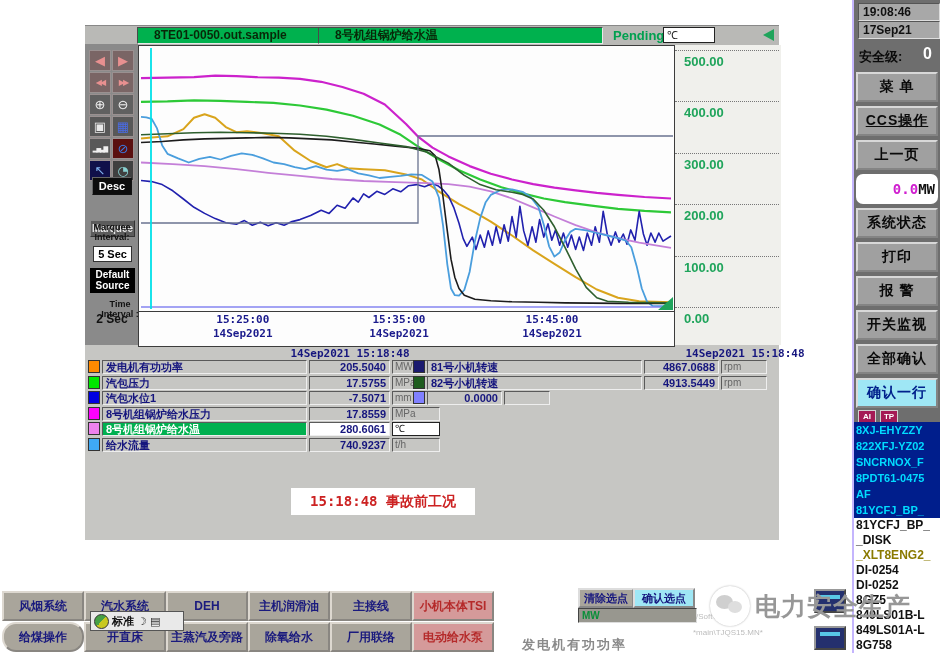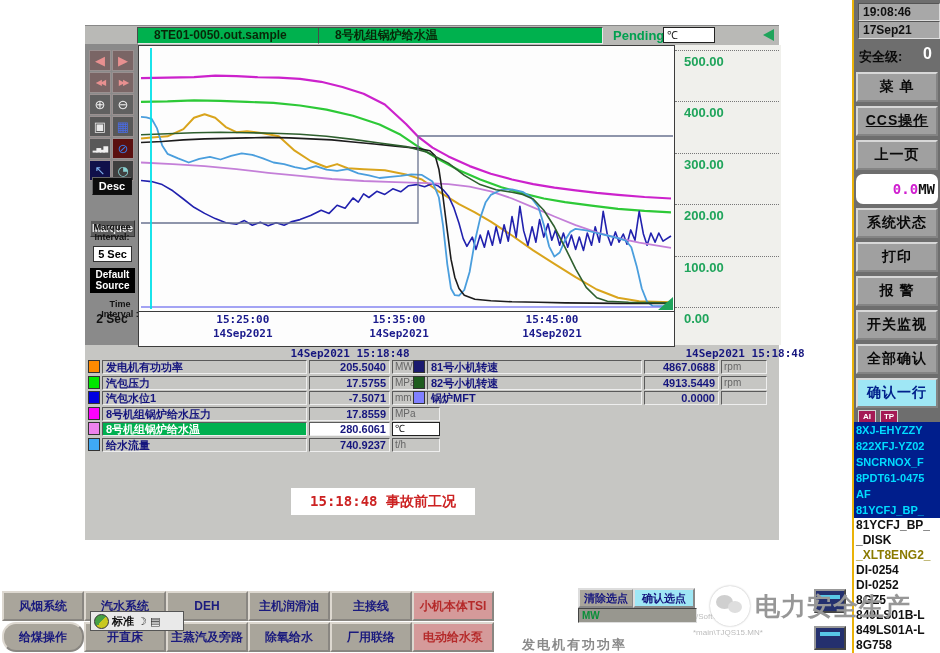--- a/index.html
+++ b/index.html
@@ -63,21 +63,21 @@
   .pathtxt{position:absolute;color:#bcbcbc;font-size:8px;white-space:nowrap;}
   .powerlabel{left:522px;top:636px;color:#8a8a8a;font-size:13px;font-weight:bold;letter-spacing:2px;}
   .monitor{position:absolute;width:28px;height:20px;background:#24306e;border:2px outset #999;}
   .monitor:after{content:"";position:absolute;left:4px;top:4px;right:4px;height:4px;background:#58c8e8;}
   
   .ime{left:90px;top:611px;width:94px;height:20px;background:#e9e9e9;border:1px solid #555;display:flex;align-items:center;gap:3px;padding:0 3px;box-sizing:border-box;}
   .ime-circ{width:13px;height:13px;border-radius:50%;background:linear-gradient(135deg,#46a046 50%,#c8c820 50%);border:1px solid #333;}
   .ime-txt{font-size:11px;color:#111;font-weight:bold;}
   .ime-ic{font-family:"DejaVu Sans",sans-serif;font-size:11px;color:#333;}
   
-  .sidebar{left:852px;top:0;width:88px;height:653px;background:#6e6e6e;border-left:2px solid #eab308;box-sizing:border-box;}
+  .sidebar{left:852px;top:0;width:88px;height:653px;background:#6e6e6e;border-left:2px solid #c4b5fd;box-sizing:border-box;}
   .sfield{position:absolute;left:4px;width:76px;height:16px;background:#a8a8a8;border:1px solid;border-color:#555 #ddd #ddd #555;
           color:#111;font-weight:bold;font-size:12px;line-height:16px;padding-left:4px;font-family:"Liberation Sans",sans-serif;}
   .seclabel{position:absolute;left:5px;top:48px;color:#0a0a0a;font-size:13px;font-weight:bold;}
   .secval{position:absolute;right:8px;top:45px;color:#fff;font-size:16px;font-weight:bold;}
   .side-btn{position:absolute;left:2px;width:82px;height:30px;background:#a0a0a0;border:2px outset #d8d8d8;
             color:#0a0a0a;font-size:14px;font-weight:bold;display:flex;align-items:center;justify-content:center;letter-spacing:1px;white-space:nowrap;box-sizing:border-box;}
   .side-btn.confirm{background:#9fe7f5;color:#00218c;}
   .side-power{position:absolute;left:2px;width:82px;height:30px;background:#fff;display:flex;align-items:center;justify-content:flex-end;padding-right:3px;box-sizing:border-box;font-family:"DejaVu Sans Mono",monospace;border-radius:7px;}
   .pv{color:#d020d0;font-size:14px;font-weight:bold;}
   .pu{color:#111;font-size:14px;font-weight:bold;}
@@ -249,21 +249,20 @@
         <div class="t-unit" style="width: 42px;">rpm</div>
       </div>
       <div class="t-row" style="top: 15.5px;">
         <div class="t-color" style="background: rgb(30, 92, 30);"></div>
         <div class="t-label" style="width: 210px;">82号小机转速</div>
         <div class="t-value" style="width: 70px;">4913.5449</div>
         <div class="t-unit" style="width: 42px;">rpm</div>
       </div>
       <div class="t-row" style="top: 31px;">
         <div class="t-color" style="background: rgb(128, 128, 255);"></div>
-        <div class="t-label" style="width: 210px;">锅炉MFT</div>
         <div class="t-value" style="width: 70px;">0.0000</div>
         <div class="t-unit" style="width: 42px;"></div>
       </div>
     </div>
 
   <div class="abs cond">15:18:48  事故前工况</div>
 
   <div id="bottom-row1">
       <div class="bbtn" style="left: 2px; top: 591px;">风烟系统</div>
       <div class="bbtn" style="left: 84px; top: 591px;">汽水系统</div>

